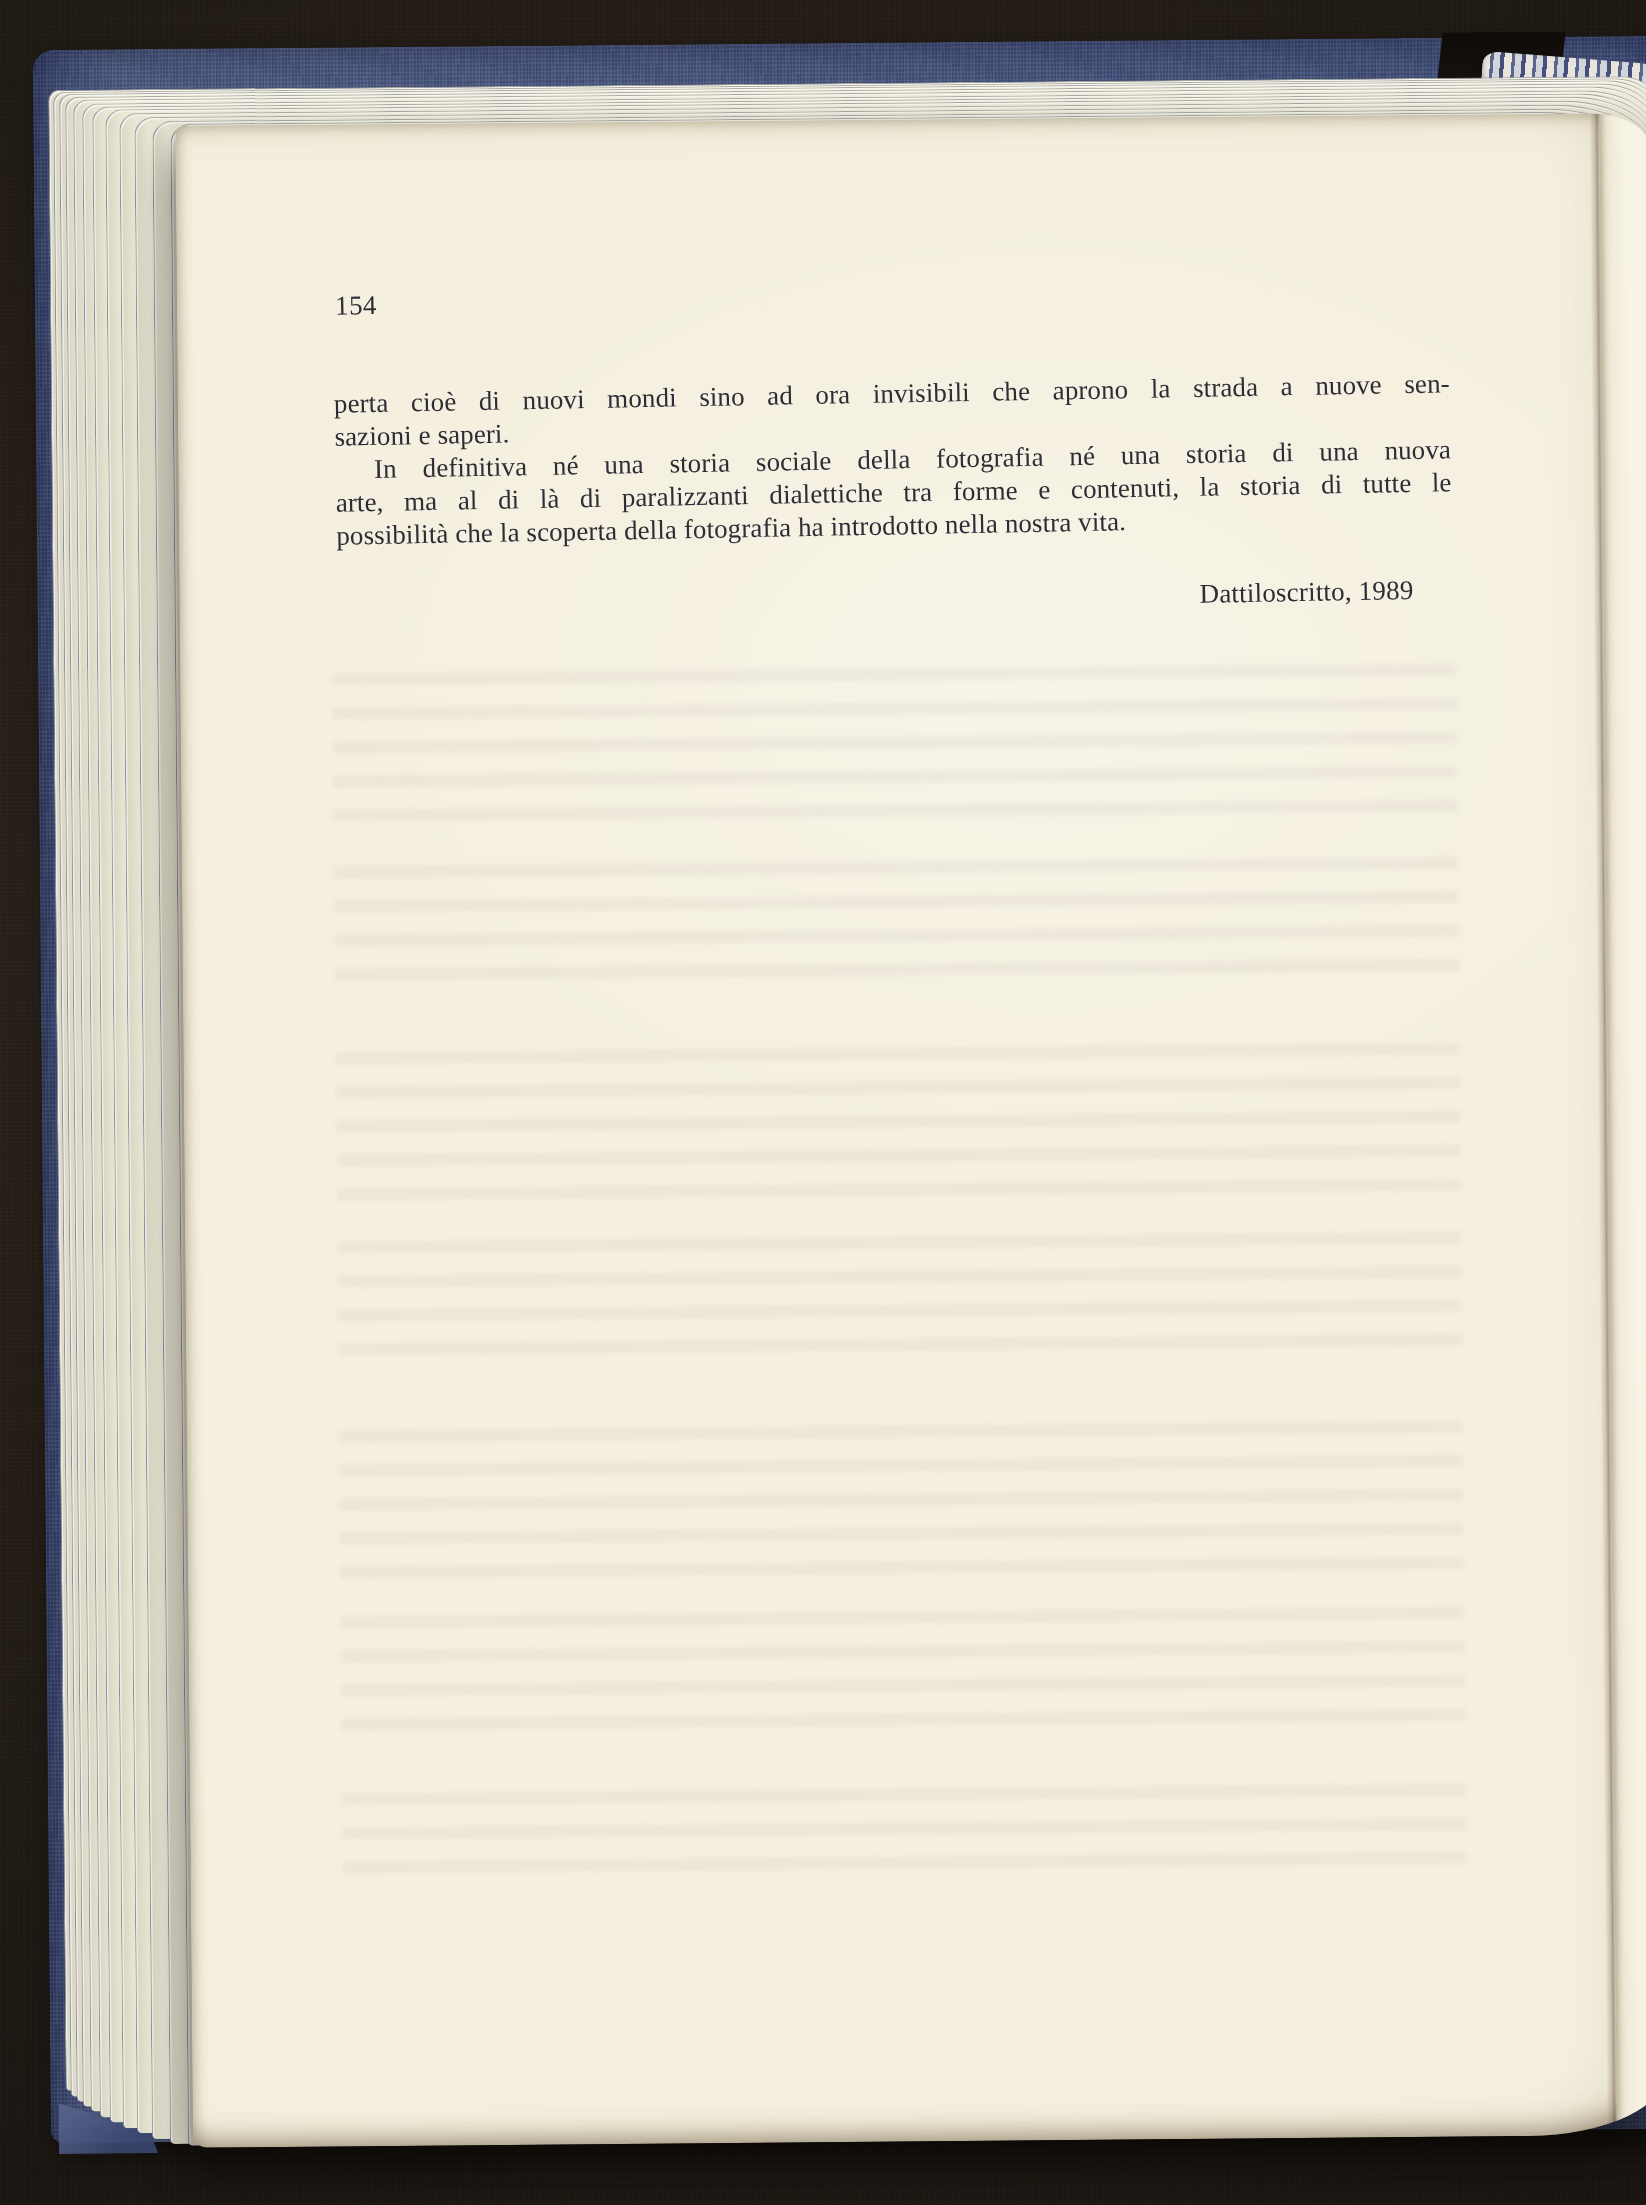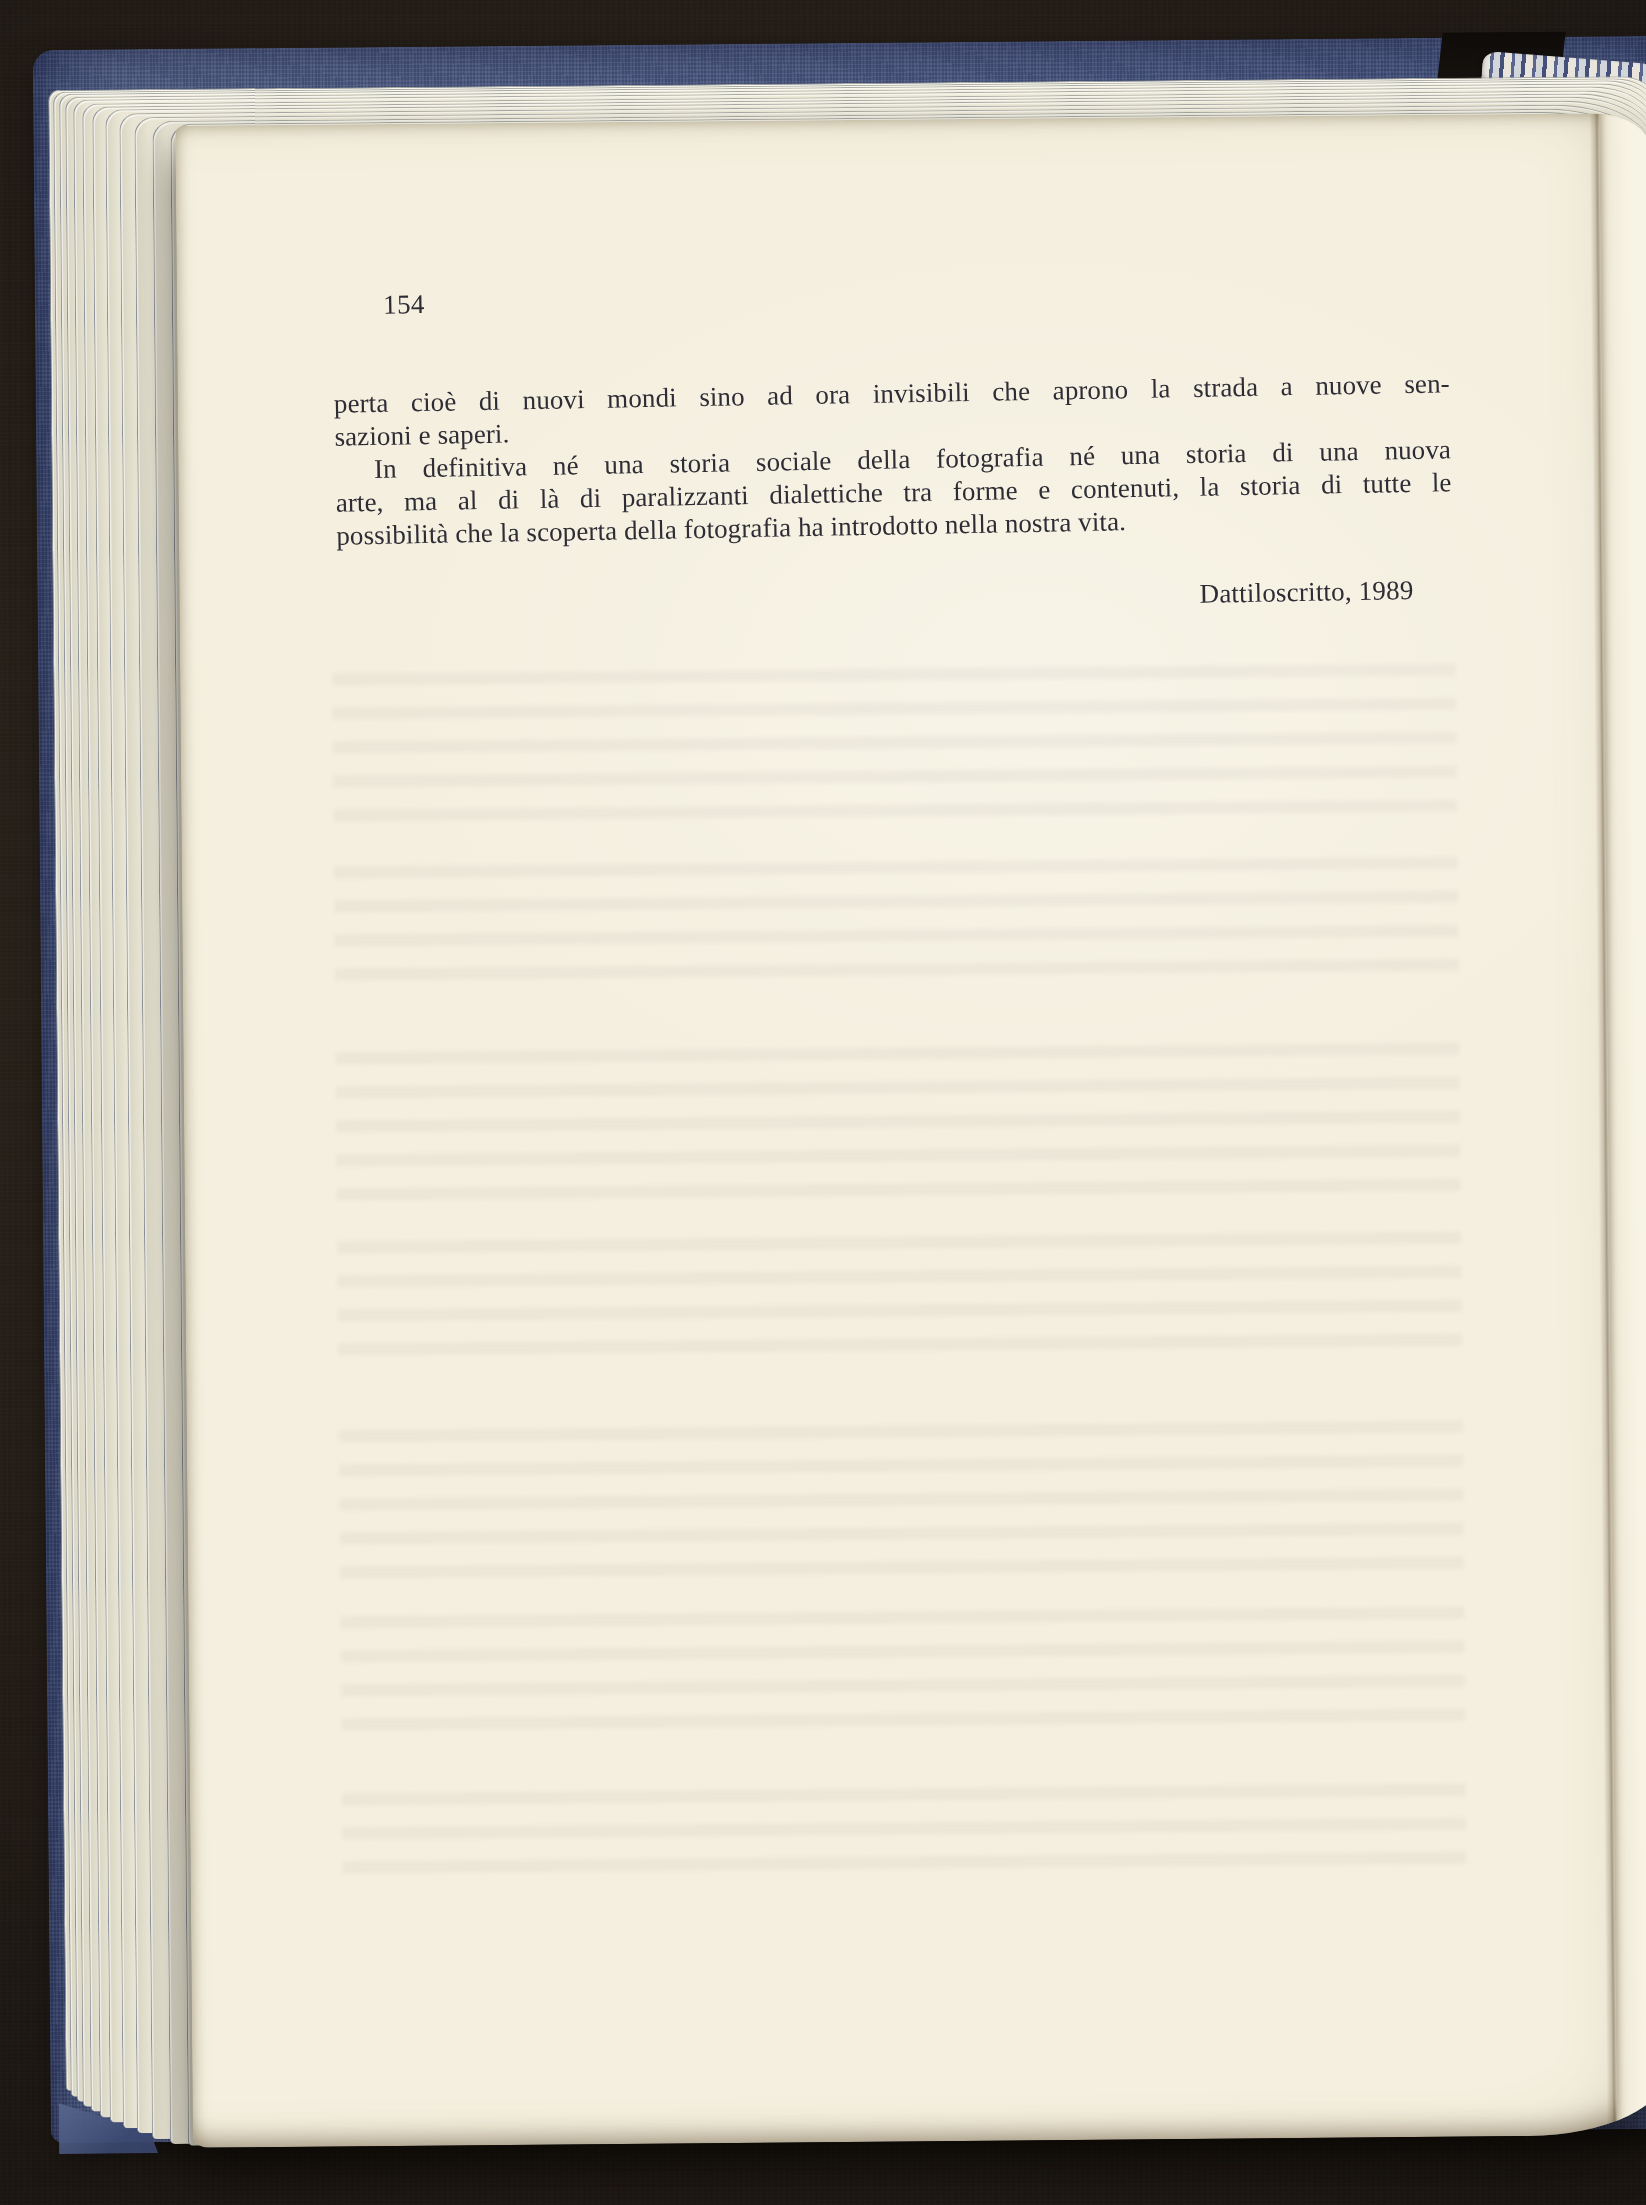--- a/index.html
+++ b/index.html
@@ -91,21 +91,21 @@
     border-radius:0 49px 49px 0 / 0 41px 38px 0;
   }
   
   .page-content{
     position:absolute;inset:0;
     transform:rotate(-0.55deg);transform-origin:181px 263px;
     color:#2e2d35;
   }
   .page-number{
     position:absolute;left:159px;top:165px;height:33px;line-height:33px;
-    font-size:27px;letter-spacing:0.4px;margin-left:48px;
+    font-size:27px;letter-spacing:0.4px;
   }
   .body-text{
     position:absolute;left:156px;top:263px;width:1116px;
   }
   .text-line{
     height:33px;line-height:33px;font-size:27px;
     text-align:left;white-space:normal;letter-spacing:0.1px;
   }
   .text-line.just{text-align:justify;text-align-last:justify;}
   .text-line.ind{padding-left:39px;box-sizing:border-box;}

